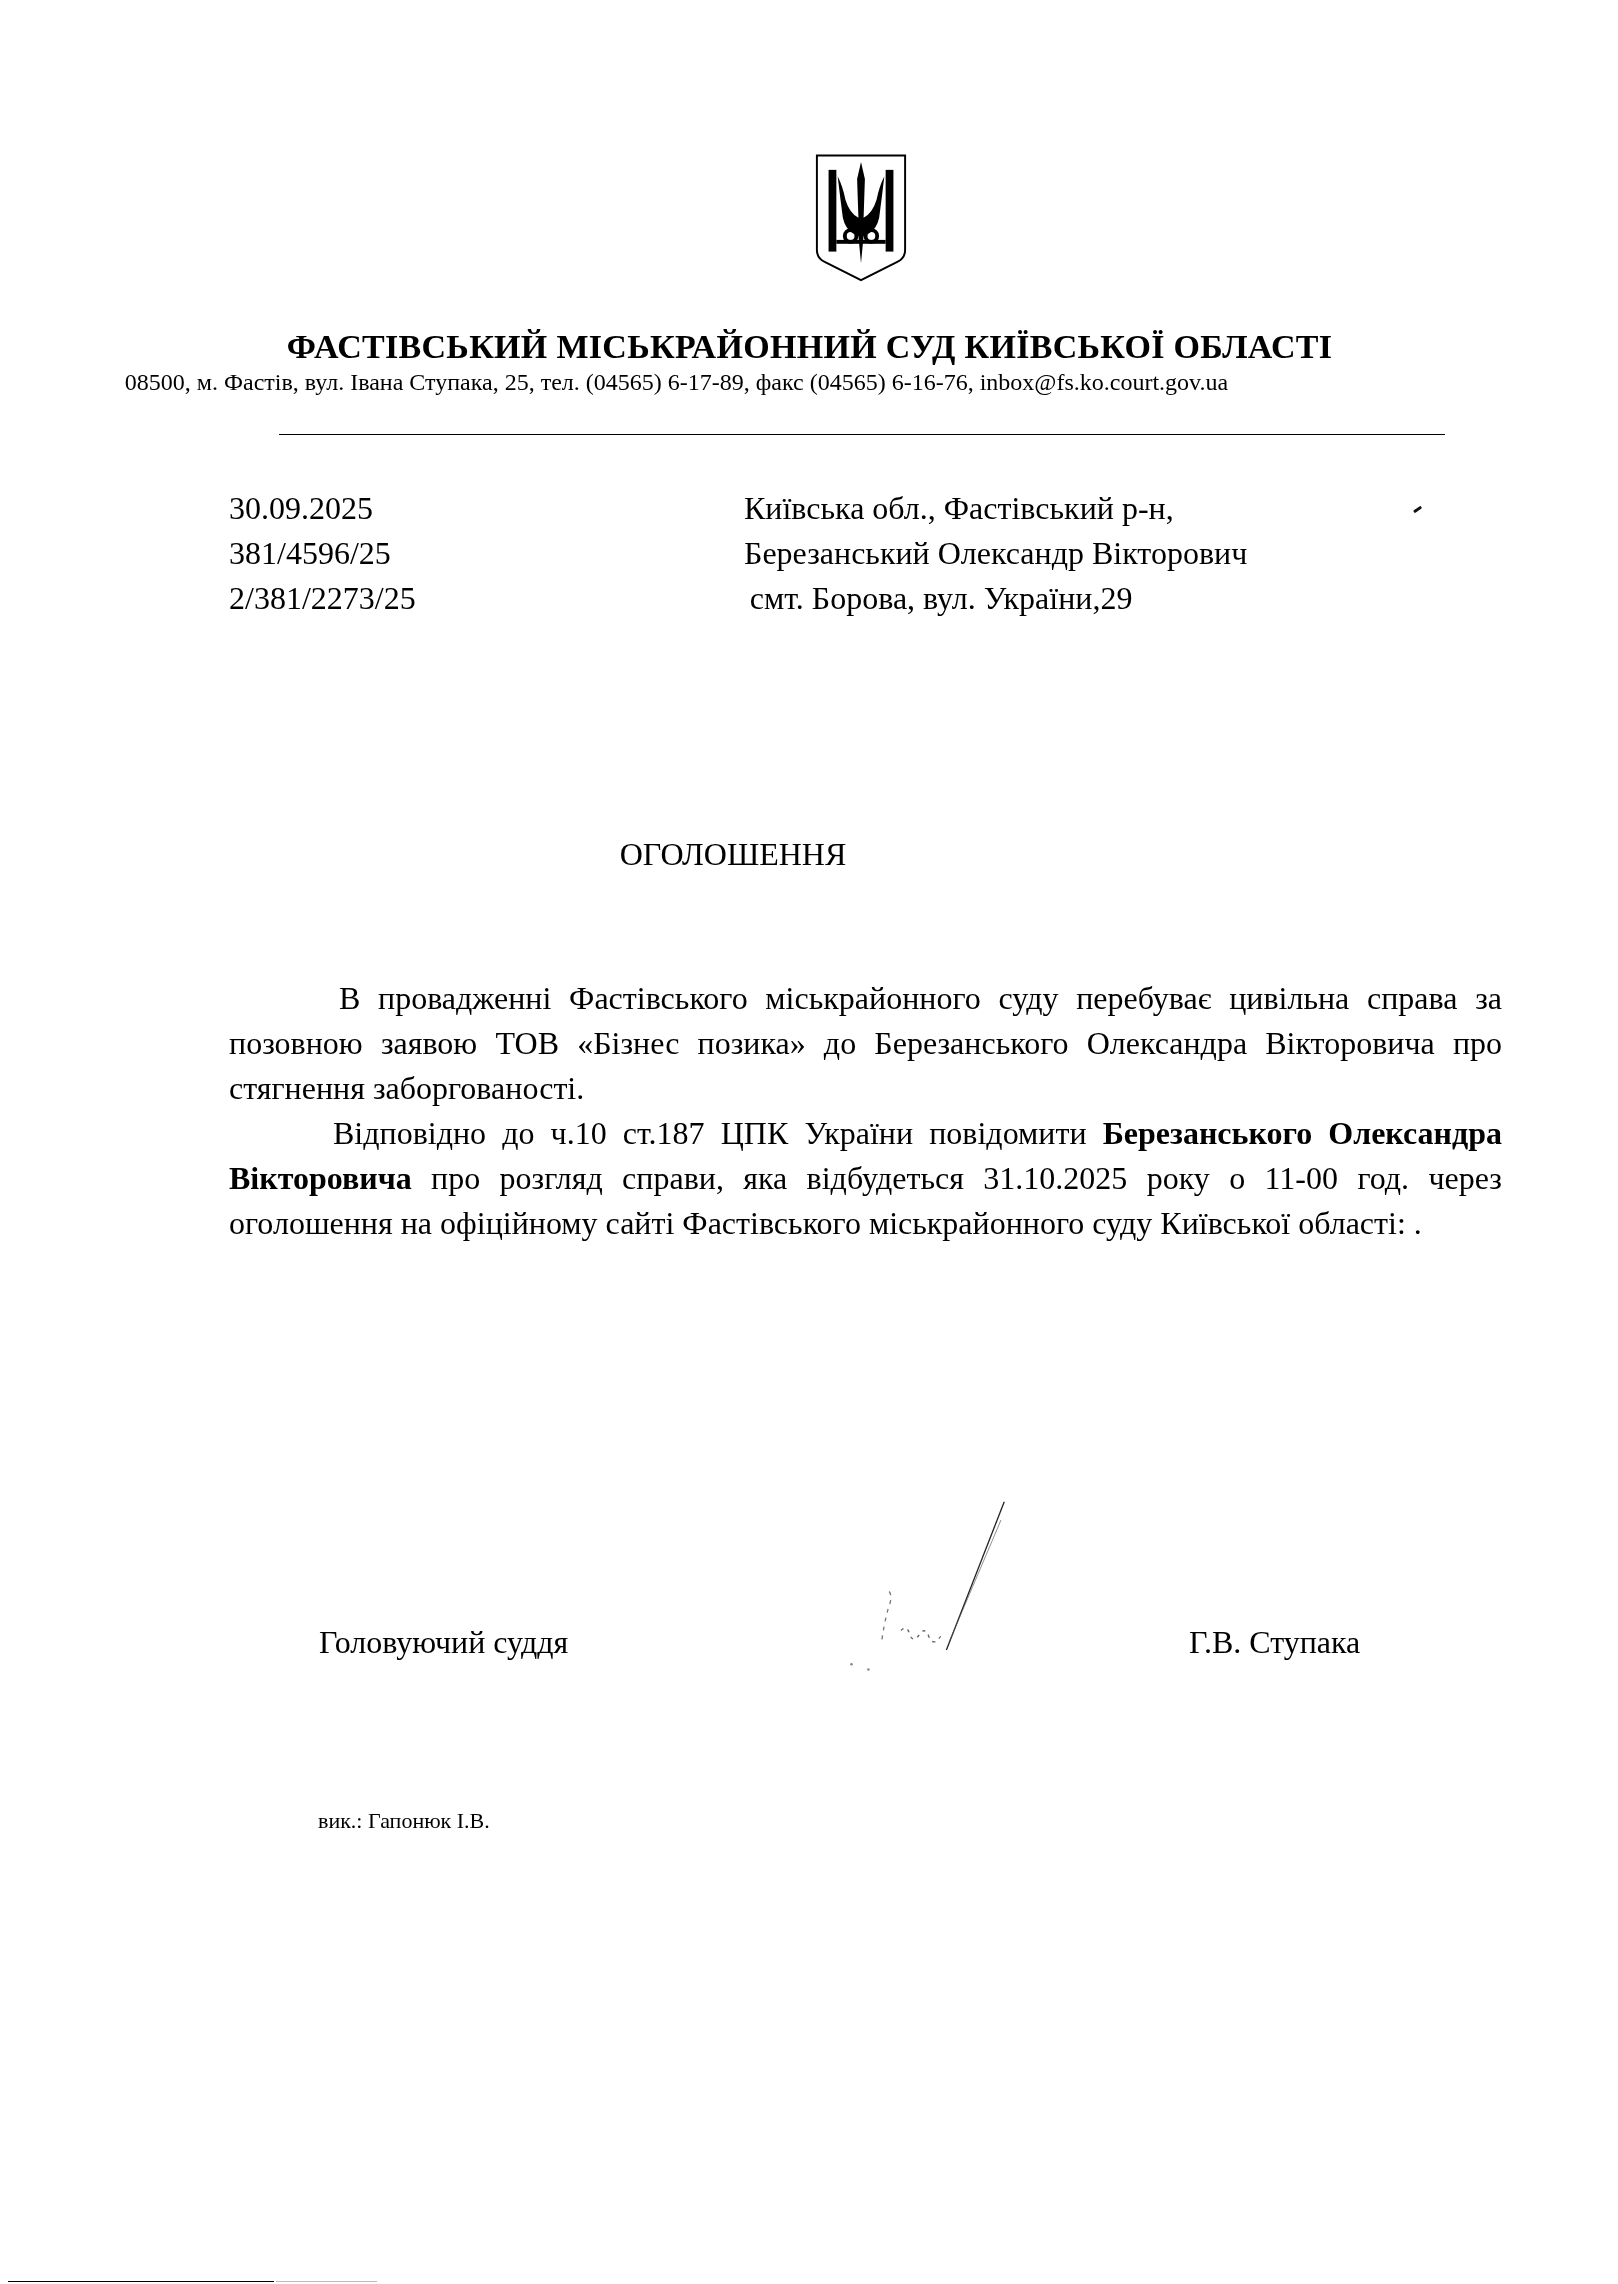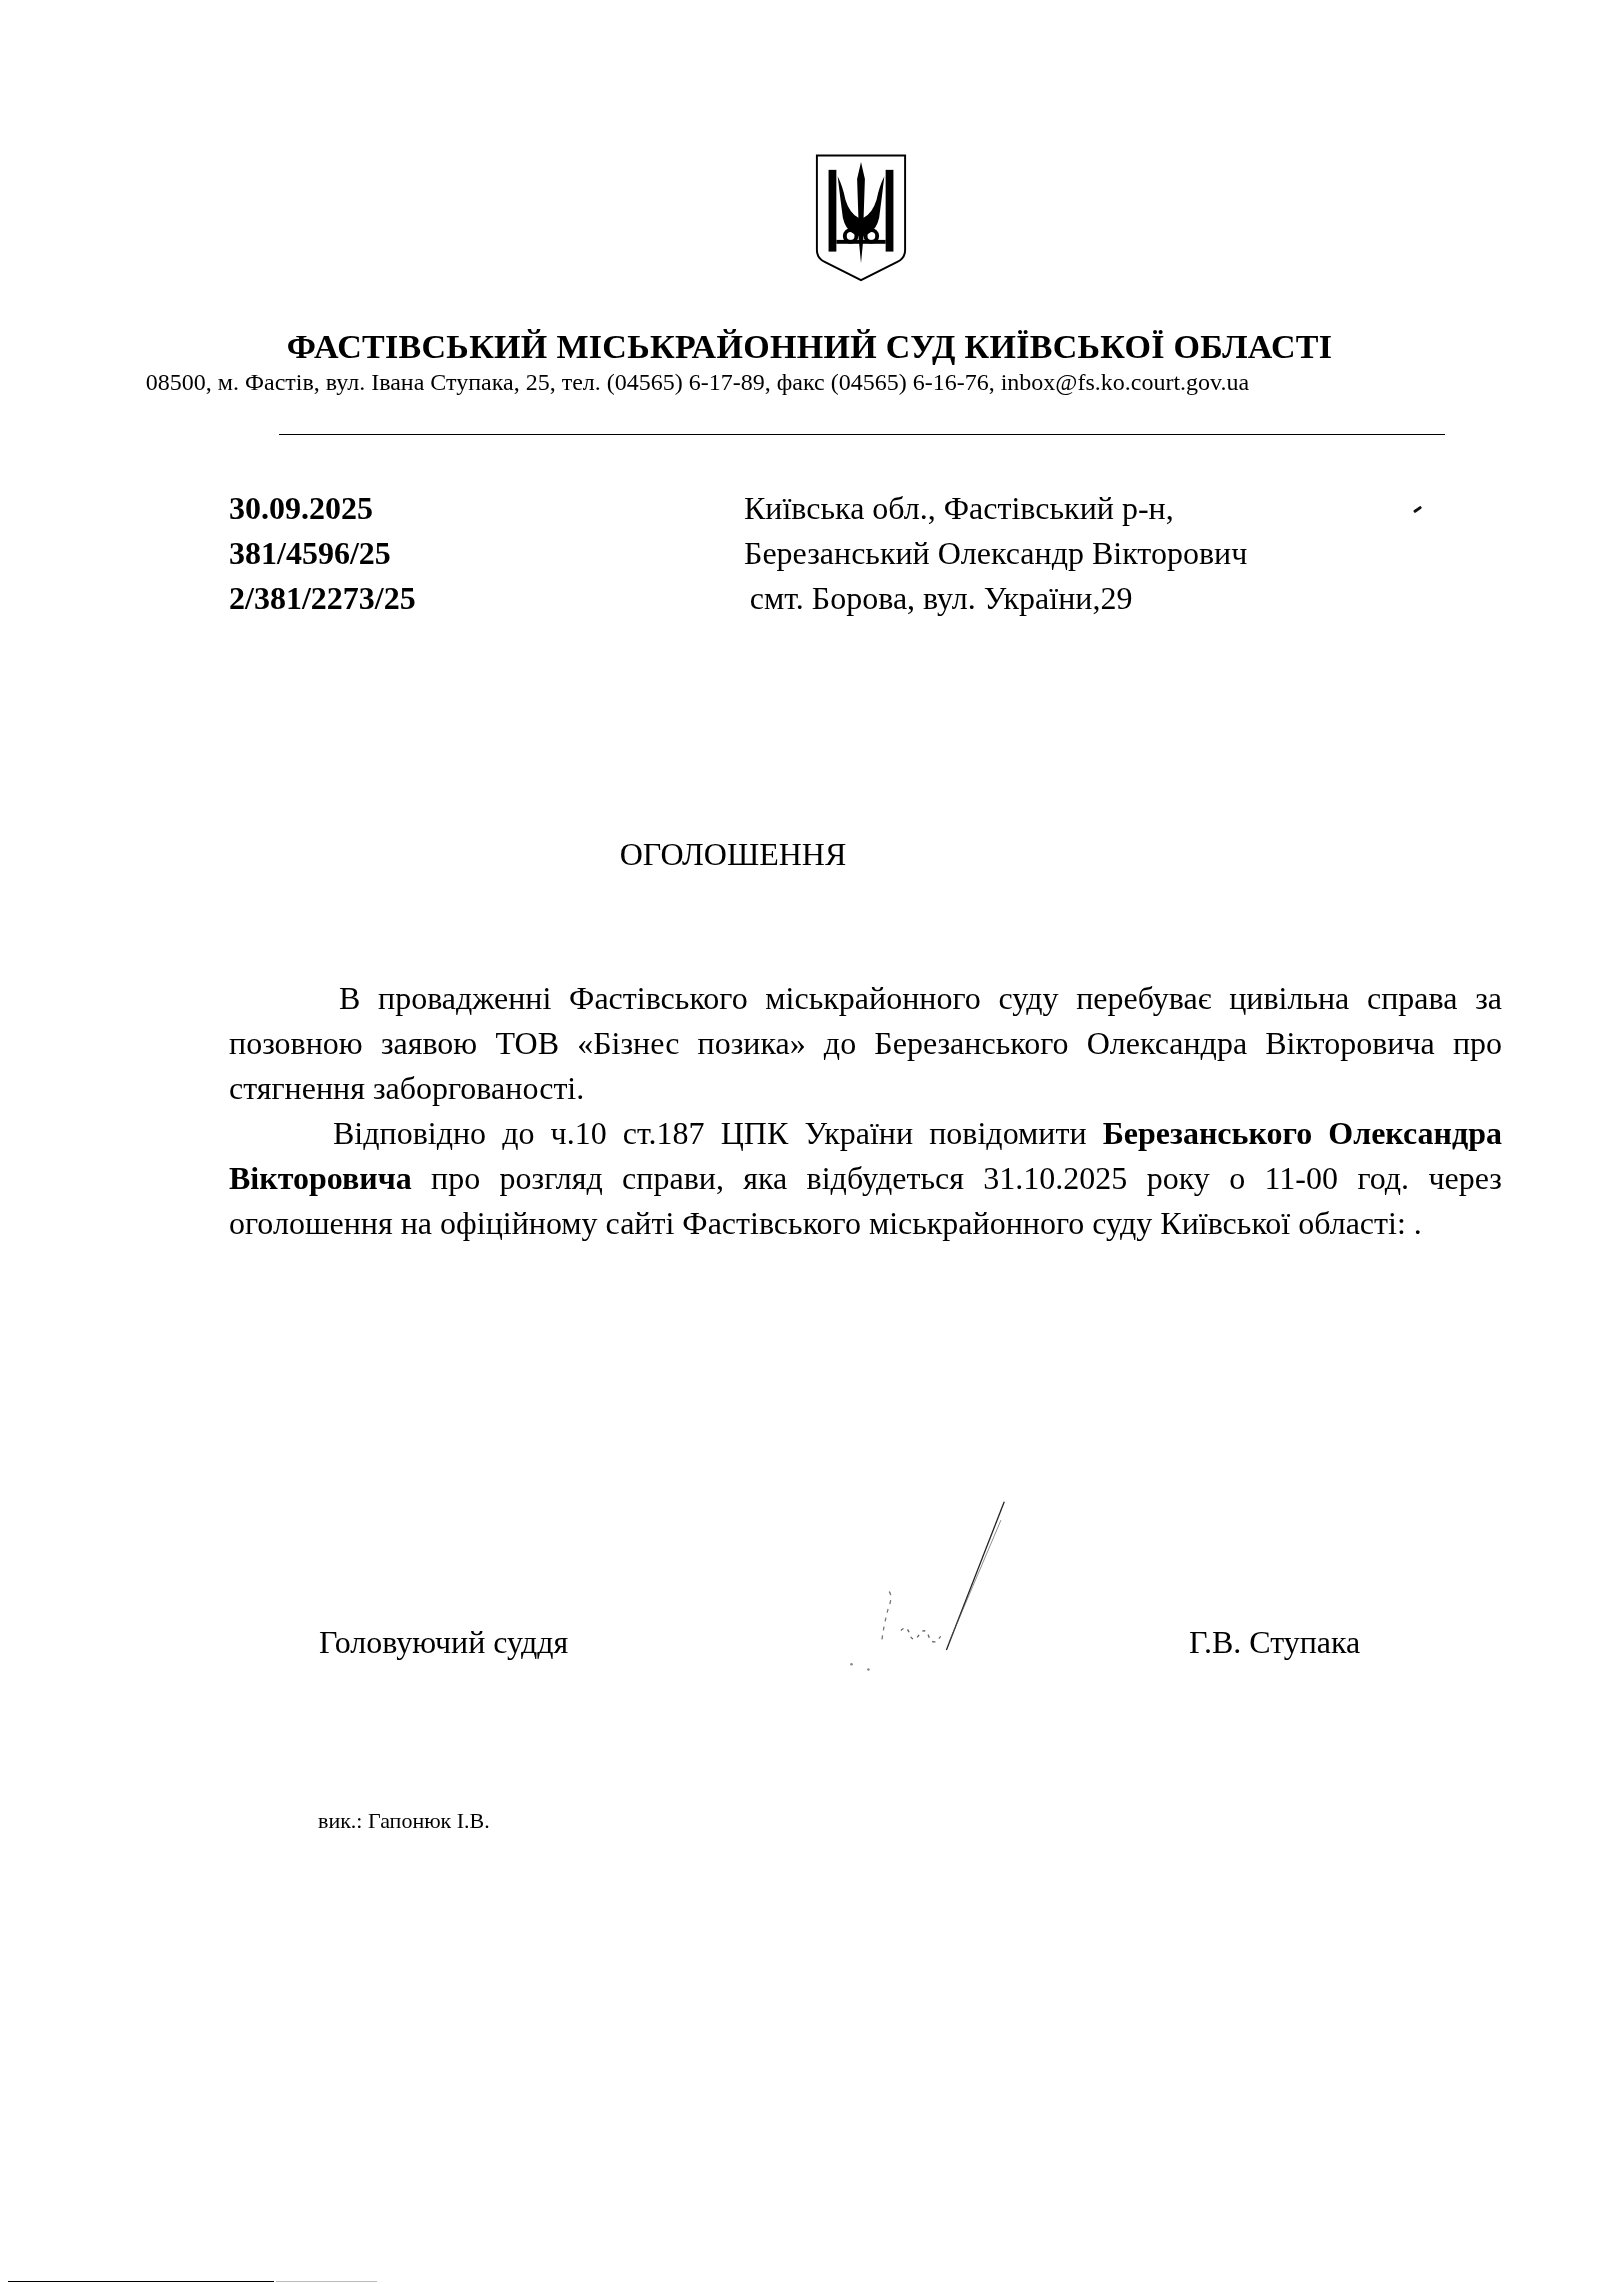--- a/index.html
+++ b/index.html
@@ -2,23 +2,23 @@
 <html style="font-size:10.4px"><head>
   <meta charset="utf-8">
   <style>
     html, body { margin: 0; padding: 0; background: #ffffff; }
     body { width: 1619px; height: 2284px; position: relative; overflow: hidden;
            font-family: "Liberation Serif", "DejaVu Serif", serif; color: #000; }
     .abs { position: absolute; }
     .emblem { left: 814px; top: 153px; width: 94px; height: 131px; }
     .court-title { left: 0; width: 1619px; top: 322px; text-align: center;
                    font-size: 34px; font-weight: bold; letter-spacing: 0.3px; margin-top: 6px; }
-    .court-address { left: 0; width: 1353px; top: 369px; text-align: center; font-size: 24px; padding-left: 21px; }
+    .court-address { left: 0; width: 1353px; top: 369px; text-align: center; font-size: 24px; }
     .hr-top { left: 279px; top: 434px; width: 1166px; height: 0; border-top: 1.9px solid #000; }
-    .refs { left: 229px; top: 486px; font-size: 32px; line-height: 45px; font-weight: bold; }
+    .refs { left: 229px; top: 486px; font-size: 32px; line-height: 45px; }
     .addressee { left: 744px; top: 486px; font-size: 32px; line-height: 45px; }
     .addressee .l3 { padding-left: 5.8px; }
     .pen-mark { left: 1413px; top: 508px; width: 9px; height: 2.6px; background: #111;
                 transform: rotate(-35deg); border-radius: 1.3px; }
     .notice-title { left: 0; width: 1466px; top: 836px; text-align: center; font-size: 32px; }
     .body-text { left: 229px; top: 976px; width: 1273px; font-size: 32px; line-height: 45px;
                  text-align: justify; }
     .body-text p { margin: 0; text-indent: 104px; }
     .body-text p.first { text-indent: 110px; }
     .body-text b { font-weight: bold; }

